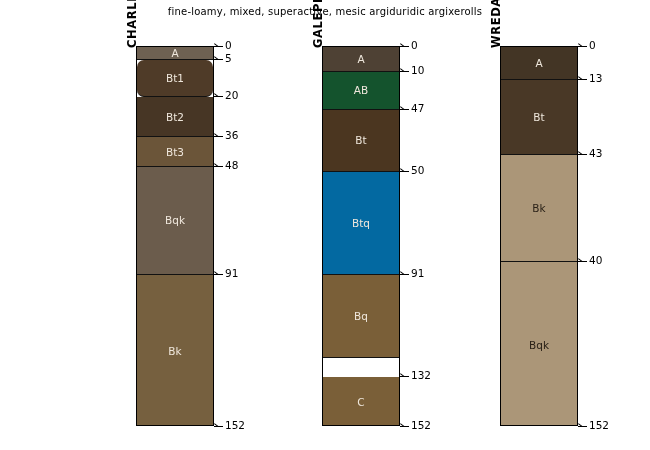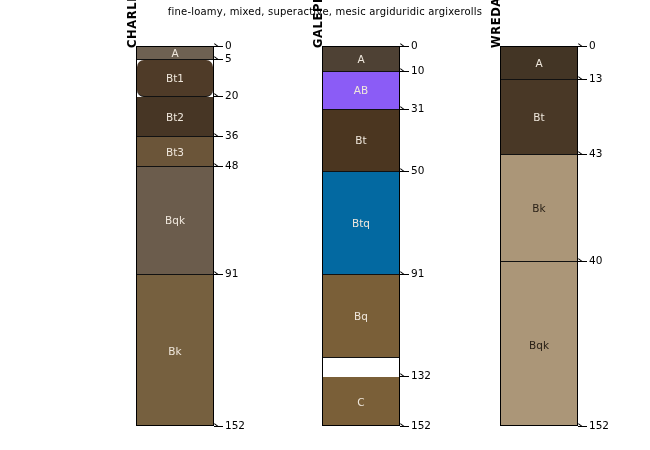--- a/index.html
+++ b/index.html
@@ -151,21 +151,21 @@
           <div class="tick-leader"></div>
           <div class="tick-label">152</div>
         </div>
       </div>
       <div class="profile">
         <div class="profile-name" style="left: 311px; top: 48px;">GALEPPI</div>
         <div class="column" style="left: 322px; top: 46px; width: 78px; height: 380px;">
           <div class="horizon" style="top: 0px; height: 25px; background: rgb(78, 65, 52);">
             <div class="horizon-label lab-light">A</div>
           </div>
-          <div class="horizon" style="top: 25px; height: 37.5px; background: #8b5cf6;">
+          <div class="horizon" style="top: 25px; height: 37.5px; background: #14532d;">
             <div class="horizon-label lab-light">AB</div>
           </div>
           <div class="horizon" style="top: 62.5px; height: 62.5px; background: rgb(75, 54, 32);">
             <div class="horizon-label lab-light">Bt</div>
           </div>
           <div class="horizon" style="top: 125px; height: 102.5px; background: #0369a1;">
             <div class="horizon-label lab-light">Btq</div>
           </div>
           <div class="horizon" style="top: 227.5px; height: 83px; background: rgb(122, 95, 56);">
             <div class="horizon-label lab-light">Bq</div>
@@ -180,21 +180,21 @@
           <div class="tick-label">0</div>
         </div>
         <div class="tick" style="left: 400px; top: 71px;">
           <div class="tick-hook"></div>
           <div class="tick-leader"></div>
           <div class="tick-label">10</div>
         </div>
         <div class="tick" style="left: 400px; top: 108.5px;">
           <div class="tick-hook"></div>
           <div class="tick-leader"></div>
-          <div class="tick-label">31</div>
+          <div class="tick-label">47</div>
         </div>
         <div class="tick" style="left: 400px; top: 171px;">
           <div class="tick-hook"></div>
           <div class="tick-leader"></div>
           <div class="tick-label">50</div>
         </div>
         <div class="tick" style="left: 400px; top: 273.5px;">
           <div class="tick-hook"></div>
           <div class="tick-leader"></div>
           <div class="tick-label">91</div>

